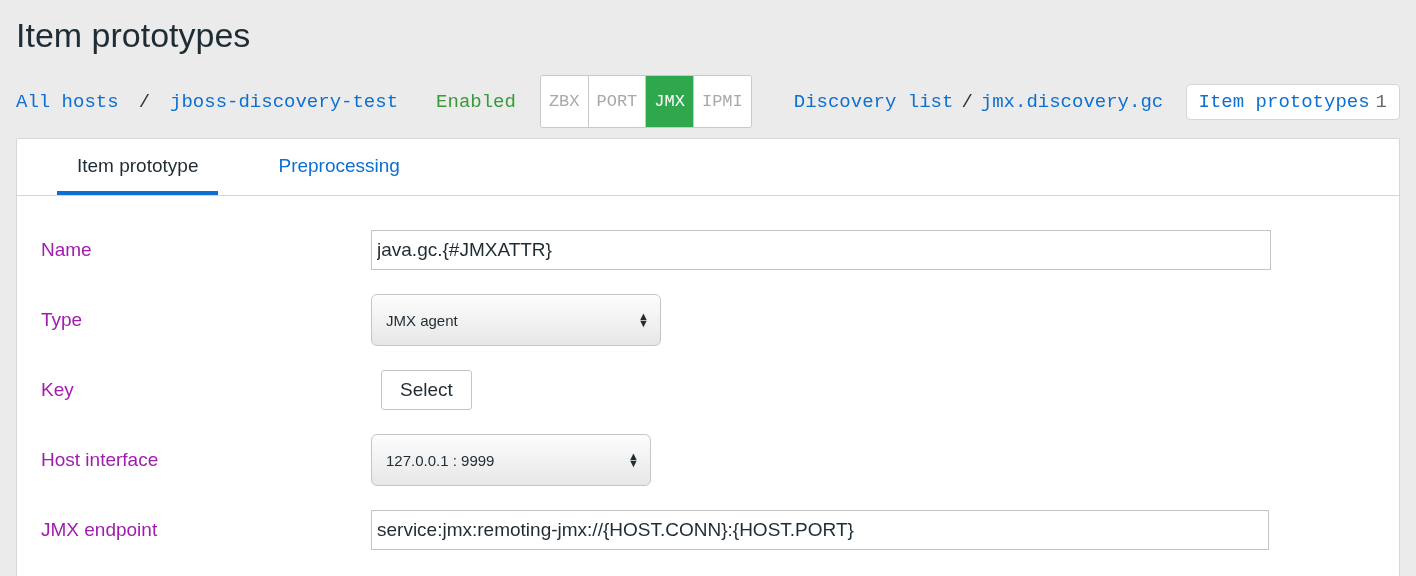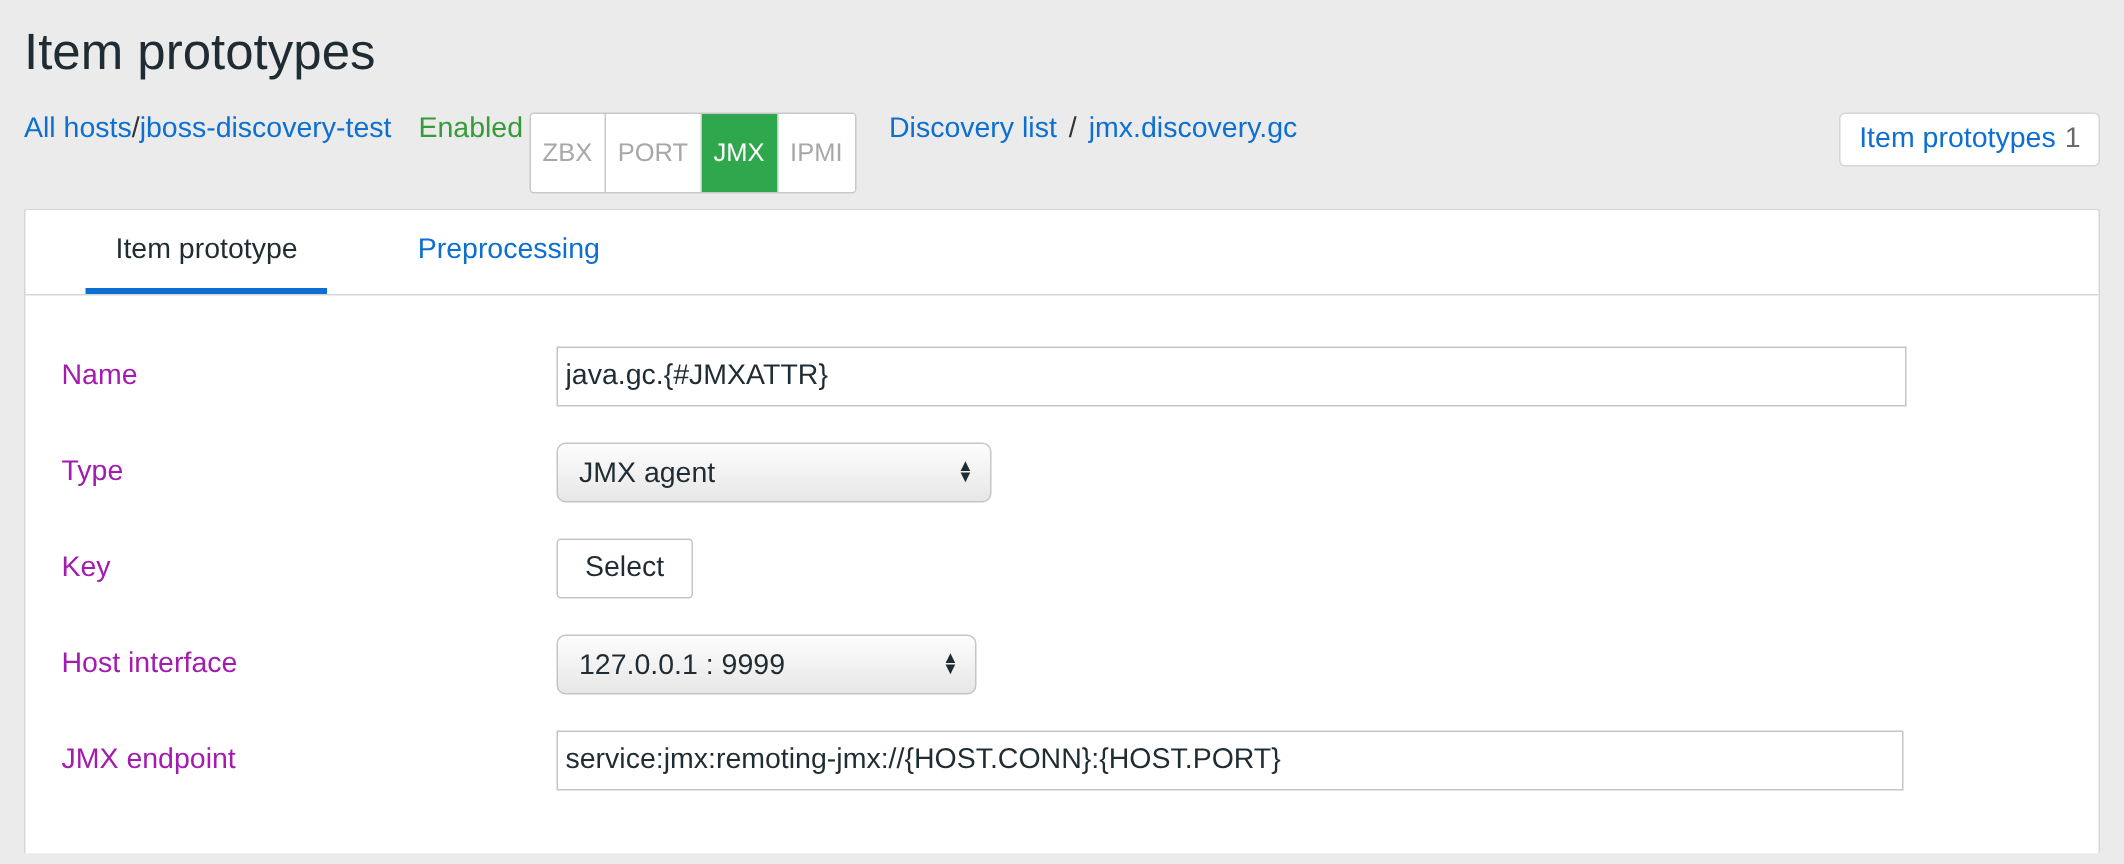--- a/index.html
+++ b/index.html
@@ -13,25 +13,26 @@
     padding: 16px 16px 0 16px;
   }
   h1.page-title {
     font-size: 34px;
     font-weight: 400;
     color: #1f2c33;
     margin-bottom: 20px;
   }
   .breadcrumb-row {
     display: flex;
-    align-items: flex-start;
-    gap: 0;
+    align-items: center;
+    gap: 20px;
     flex-wrap: wrap;
     margin-bottom: 10px;
     font-size: 19px;
+    font-family: Liberation Mono, monospace;
   }
   .bc-link {
     color: #0c6fd1;
     text-decoration: none;
     cursor: pointer;
   }
   .bc-sep {
     color: #333;
   }
   .bc-enabled {
@@ -120,26 +121,26 @@
     background:#fff;
   }
   .select-wrap {
     position: relative;
     display: inline-block;
   }
   .select-wrap select {
     -webkit-appearance: none;
     -moz-appearance: none;
     appearance: none;
-    height: 40px;
+    height: 52px;
     border: 1px solid #c5c5c5;
     border-radius: 6px;
     background: linear-gradient(#fdfdfd, #e7e7e7);
     padding: 0 40px 0 14px;
-    font-size: 19px;
+    font-size: 15px;
     color: #1f2c33;
     cursor: pointer;
   }
   .select-wrap .chevrons {
     position: absolute;
     right: 12px;
     top: 50%;
     transform: translateY(-50%);
     pointer-events: none;
     display: flex;
@@ -153,20 +154,21 @@
   .key-row .text-input { max-width: 898px; }
   .btn {
     height: 40px;
     padding: 0 18px;
     border: 1px solid #c5c5c5;
     background: #fff;
     font-size: 19px;
     color: #1f2c33;
     border-radius: 3px;
     cursor: pointer;
+    margin-left: 10px;
   }
 </style>
 </head>
 <body>
 
 <div class="page">
   <h1 class="page-title">Item prototypes</h1>
 
   <div class="breadcrumb-row">
     <a class="bc-link">All hosts</a>

